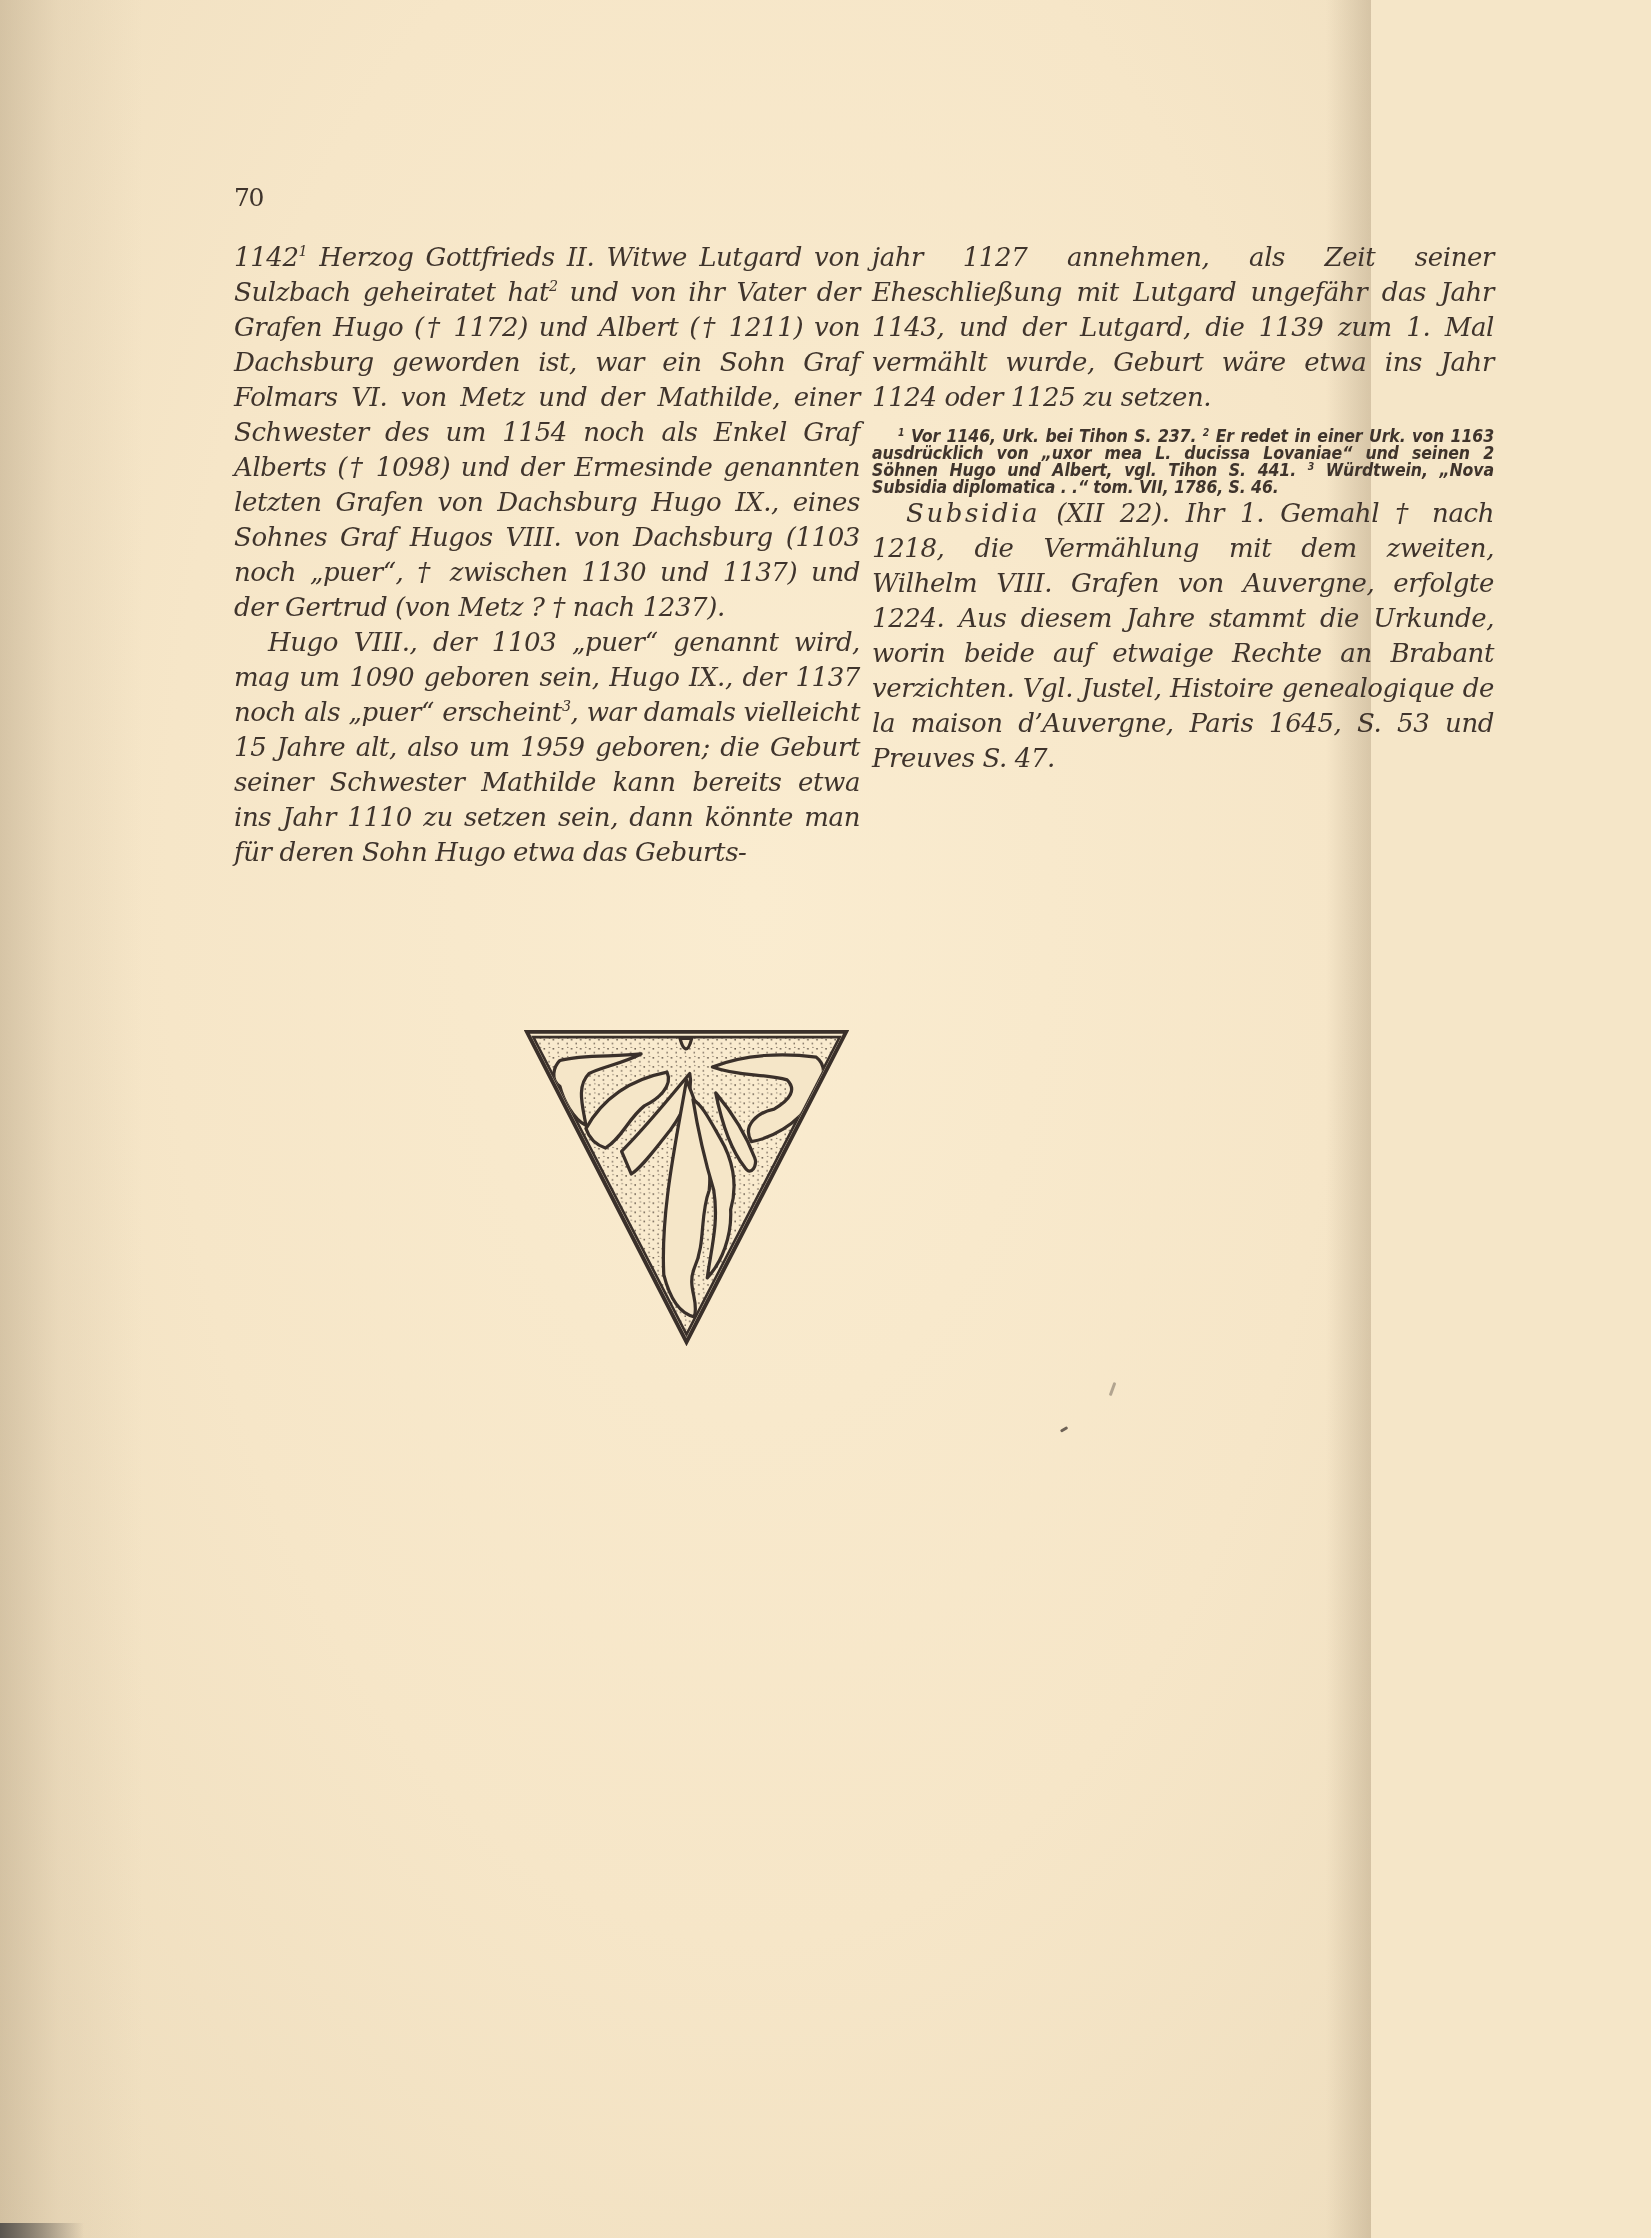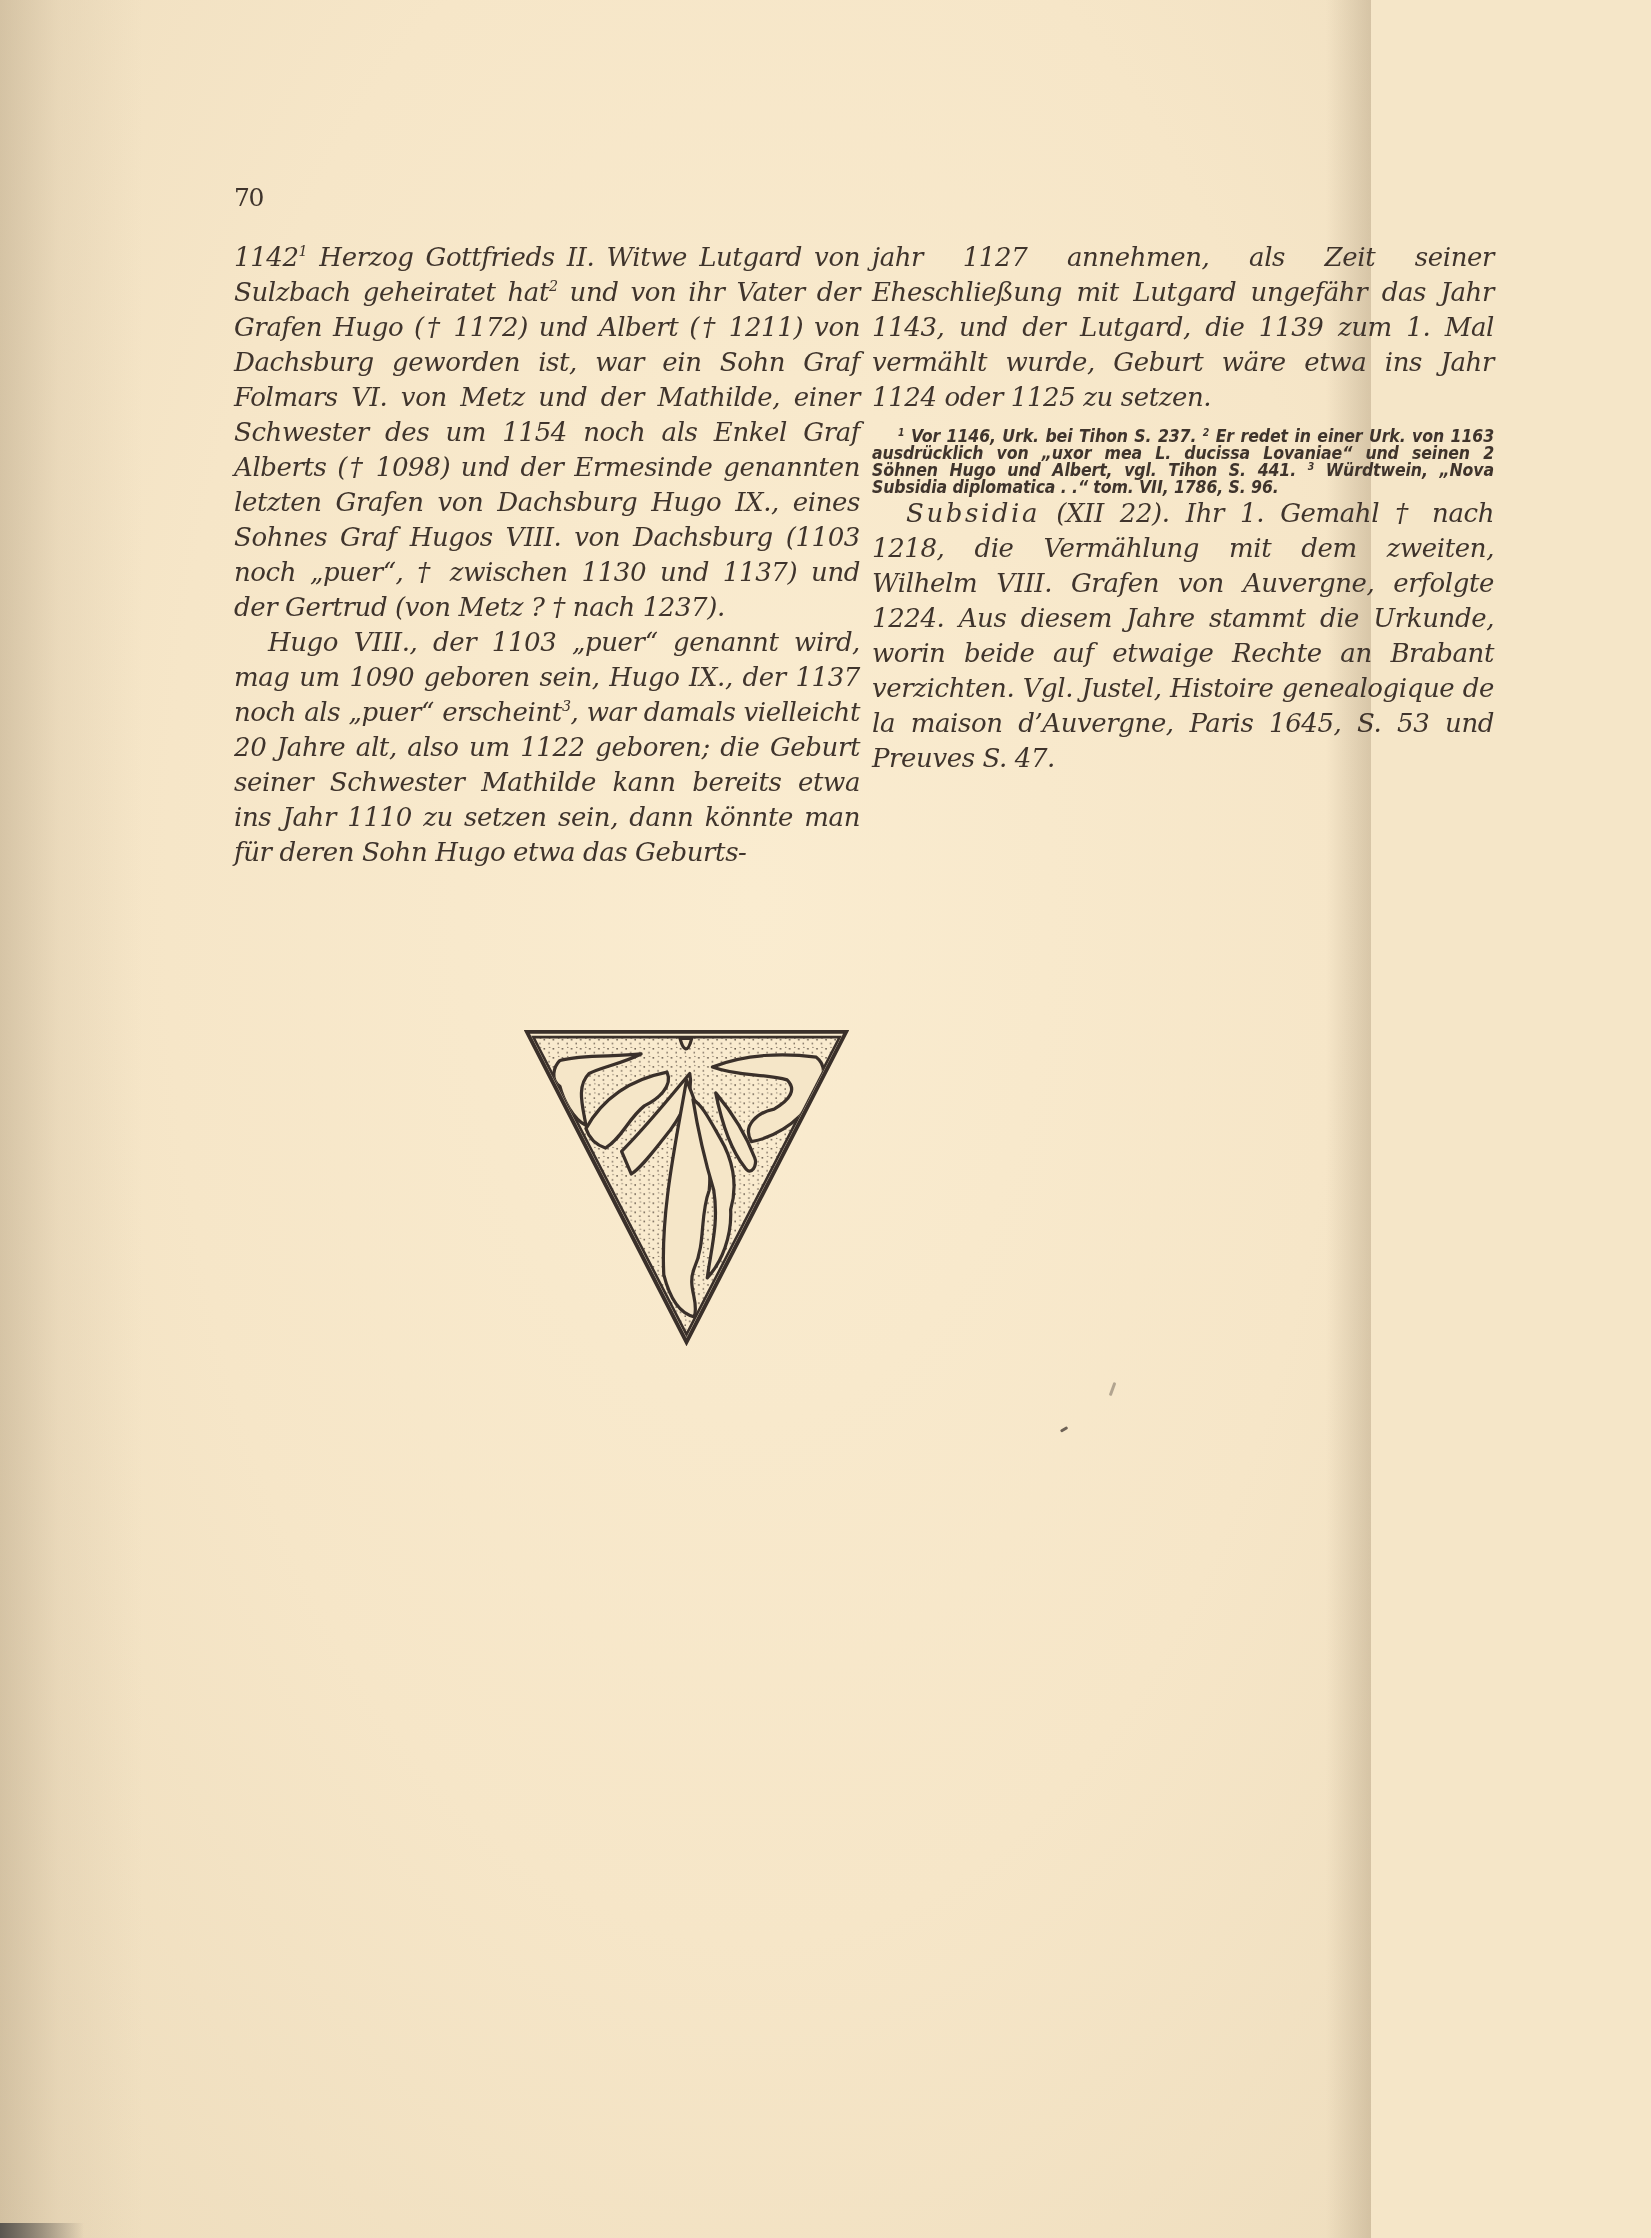--- a/index.html
+++ b/index.html
@@ -62,32 +62,32 @@
 <div class="page">
   <div class="corner-shadow"></div>
 
   <div class="page-number">70</div>
 
   <div class="col col-left">
     <p class="para">
       <span>1142</span><sup>1</sup><span> Herzog Gottfrieds II. Witwe Lutgard von Sulzbach geheiratet hat</span><sup>2</sup><span> und von ihr Vater der Grafen Hugo († 1172) und Albert († 1211) von Dachsburg geworden ist, war ein Sohn Graf Folmars VI. von Metz und der Mathilde, einer Schwester des um 1154 noch als Enkel Graf Alberts († 1098) und der Ermesinde genannten letzten Grafen von Dachsburg Hugo IX., eines Sohnes Graf Hugos VIII. von Dachsburg (1103 noch „puer“, † zwischen 1130 und 1137) und der Gertrud (von Metz ? † nach 1237).</span>
     </p>
     <p class="para indent">
-      <span>Hugo VIII., der 1103 „puer“ genannt wird, mag um 1090 geboren sein, Hugo IX., der 1137 noch als „puer“ erscheint</span><sup>3</sup><span>, war damals vielleicht 20 Jahre alt, also um 1122 geboren; die Geburt seiner Schwester Mathilde kann bereits etwa ins Jahr 1110 zu setzen sein, dann könnte man für deren Sohn Hugo etwa das Geburts-</span>
+      <span>Hugo VIII., der 1103 „puer“ genannt wird, mag um 1090 geboren sein, Hugo IX., der 1137 noch als „puer“ erscheint</span><sup>3</sup><span>, war damals vielleicht 15 Jahre alt, also um 1959 geboren; die Geburt seiner Schwester Mathilde kann bereits etwa ins Jahr 1110 zu setzen sein, dann könnte man für deren Sohn Hugo etwa das Geburts-</span>
     </p>
   </div>
 
   <div class="col col-right">
     <p class="para">jahr 1127 annehmen, als Zeit seiner Eheschließung mit Lutgard ungefähr das Jahr 1143, und der Lutgard, die 1139 zum 1. Mal vermählt wurde, Geburt wäre etwa ins Jahr 1124 oder 1125 zu setzen.</p>
 
     <div class="footnotes">
       <p class="fn">
         <sup>1</sup><span> Vor 1146, Urk. bei Tihon S. 237. </span>
         <sup>2</sup><span> Er redet in einer Urk. von 1163 ausdrücklich von „uxor mea L. ducissa Lovaniae“ und seinen 2 Söhnen Hugo und Albert, vgl. Tihon S. 441. </span>
-        <sup>3</sup><span> Würdtwein, „Nova Subsidia diplomatica . .“ tom. VII, 1786, S. 96.</span>
+        <sup>3</sup><span> Würdtwein, „Nova Subsidia diplomatica . .“ tom. VII, 1786, S. 46.</span>
       </p>
     </div>
 
     <p class="para indent"><span class="spaced">Subsidia</span><span> (XII 22). Ihr 1. Gemahl † nach 1218, die Vermählung mit dem zweiten, Wilhelm VIII. Grafen von Auvergne, erfolgte 1224. Aus diesem Jahre stammt die Urkunde, worin beide auf etwaige Rechte an Brabant verzichten. Vgl. Justel, Histoire genealogique de la maison d’Auvergne, Paris 1645, S. 53 und Preuves S. 47.</span></p>
   </div>
 
   <svg class="ornament" viewBox="0 0 500 490">
     <defs>
       <pattern id="stipple" width="14" height="14" patternUnits="userSpaceOnUse">
         <circle cx="3" cy="4" r="1.3" fill="#4a3e34"></circle>

